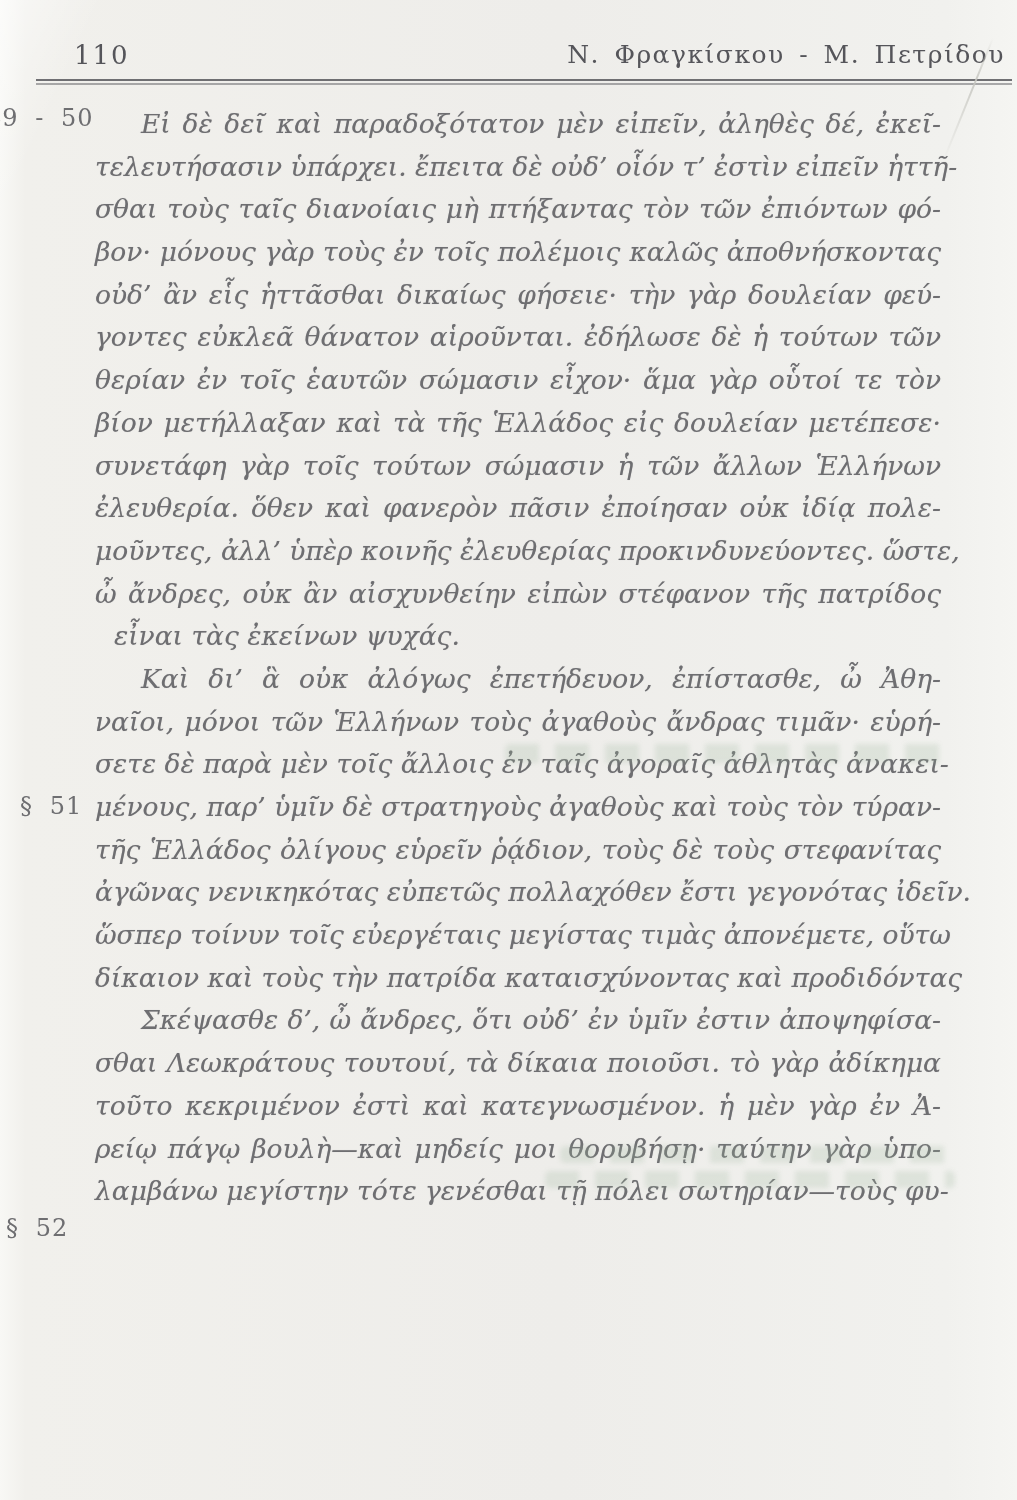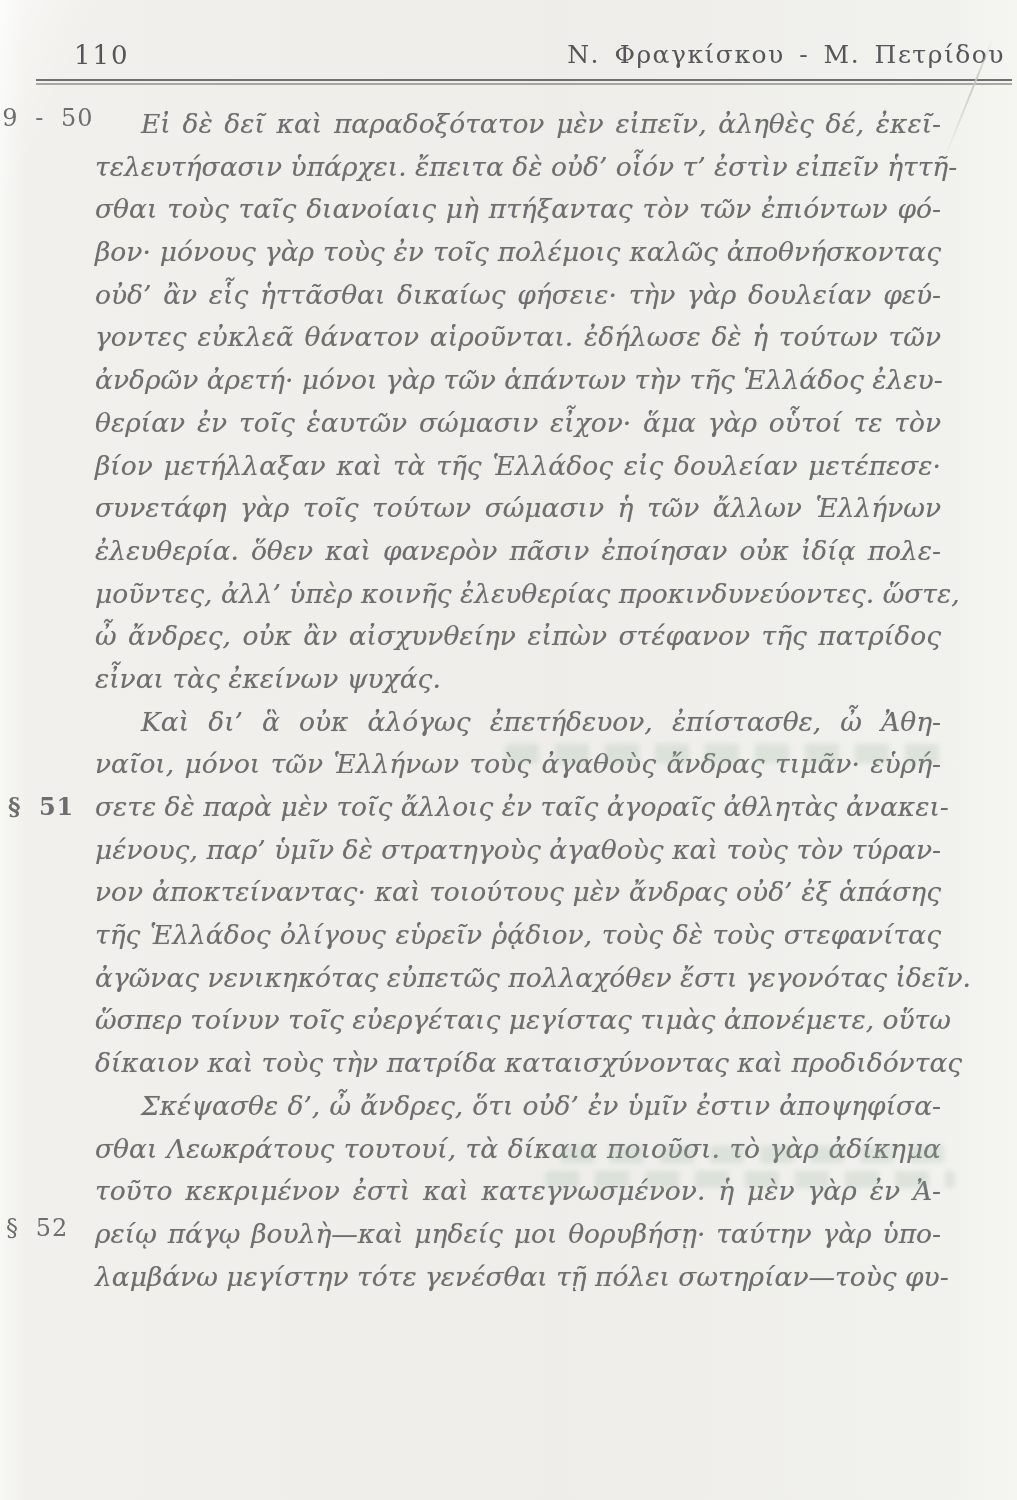--- a/index.html
+++ b/index.html
@@ -30,32 +30,32 @@
   .header-rule{
     position:absolute;left:36px;top:79px;width:976px;height:3px;
   }
   .header-rule .rule-a{height:0;border-top:2px solid rgba(79,79,84,0.8);}
   .header-rule .rule-b{height:0;margin-top:2px;border-top:2px solid rgba(105,105,110,0.55);}
   .margin-note{
     position:absolute;font-size:24px;color:var(--ink);
     letter-spacing:1px;word-spacing:8px;white-space:nowrap;
   }
   .note-49-50{left:-14px;top:104px;}
-  .note-51{left:8px;top:792px;font-weight:bold;}
+  .note-51{left:20px;top:792px;}
   .note-52{left:6px;top:1214px;}
   .text-body{
     position:absolute;left:95px;top:103px;width:846px;font-style:italic;
   }
   .line{
     height:42.7px;line-height:42.7px;font-size:26.5px;color:var(--ink);
     text-align:justify;text-align-last:justify;white-space:nowrap;
     text-shadow:0 0 0.7px rgba(110,110,115,0.45);
   }
   .line.indent{text-indent:46px;}
-  .line.short{text-align-last:left;white-space:normal;}
+  .line.short{text-align-last:left;white-space:normal;margin-left:19px;}
   .ghost{
     position:absolute;border-radius:5px;pointer-events:none;
     background:repeating-linear-gradient(90deg,
       rgba(154,180,154,0.30) 0px, rgba(154,180,154,0.30) 34px,
       rgba(154,180,154,0) 34px, rgba(154,180,154,0) 50px);
     filter:blur(2.6px);opacity:0.75;
   }
   .ghost-1{left:505px;top:744px;width:445px;height:19px;}
   .ghost-2{left:560px;top:1146px;width:395px;height:17px;}
   .ghost-3{left:545px;top:1171px;width:410px;height:17px;}
@@ -80,35 +80,33 @@
 <div class="margin-note note-52">§ 52</div>
 
 <div class="text-body">
     <div>
       <div class="line indent">Εἰ δὲ δεῖ καὶ παραδοξότατον μὲν εἰπεῖν, ἀληθὲς δέ, ἐκεῖ-</div>
       <div class="line">τελευτήσασιν ὑπάρχει. ἔπειτα δὲ οὐδ’ οἷόν τ’ ἐστὶν εἰπεῖν ἡττῆ-</div>
       <div class="line">σθαι τοὺς ταῖς διανοίαις μὴ πτήξαντας τὸν τῶν ἐπιόντων φό-</div>
       <div class="line">βον· μόνους γὰρ τοὺς ἐν τοῖς πολέμοις καλῶς ἀποθνήσκοντας</div>
       <div class="line">οὐδ’ ἂν εἷς ἡττᾶσθαι δικαίως φήσειε· τὴν γὰρ δουλείαν φεύ-</div>
       <div class="line">γοντες εὐκλεᾶ θάνατον αἱροῦνται. ἐδήλωσε δὲ ἡ τούτων τῶν</div>
-      <div class="line">ἀνδρῶν ἀρετή· μόνοι γὰρ τῶν ἁπάντων τὴν τῆς Ἑλλάδος ἐλευ-</div>
       <div class="line">θερίαν ἐν τοῖς ἑαυτῶν σώμασιν εἶχον· ἅμα γὰρ οὗτοί τε τὸν</div>
       <div class="line">βίον μετήλλαξαν καὶ τὰ τῆς Ἑλλάδος εἰς δουλείαν μετέπεσε·</div>
       <div class="line">συνετάφη γὰρ τοῖς τούτων σώμασιν ἡ τῶν ἄλλων Ἑλλήνων</div>
       <div class="line">ἐλευθερία. ὅθεν καὶ φανερὸν πᾶσιν ἐποίησαν οὐκ ἰδίᾳ πολε-</div>
       <div class="line">μοῦντες, ἀλλ’ ὑπὲρ κοινῆς ἐλευθερίας προκινδυνεύοντες. ὥστε,</div>
       <div class="line">ὦ ἄνδρες, οὐκ ἂν αἰσχυνθείην εἰπὼν στέφανον τῆς πατρίδος</div>
       <div class="line short">εἶναι τὰς ἐκείνων ψυχάς.</div>
     </div>
     <div>
       <div class="line indent">Καὶ δι’ ἃ οὐκ ἀλόγως ἐπετήδευον, ἐπίστασθε, ὦ Ἀθη-</div>
       <div class="line">ναῖοι, μόνοι τῶν Ἑλλήνων τοὺς ἀγαθοὺς ἄνδρας τιμᾶν· εὑρή-</div>
       <div class="line">σετε δὲ παρὰ μὲν τοῖς ἄλλοις ἐν ταῖς ἀγοραῖς ἀθλητὰς ἀνακει-</div>
       <div class="line">μένους, παρ’ ὑμῖν δὲ στρατηγοὺς ἀγαθοὺς καὶ τοὺς τὸν τύραν-</div>
-      <div class="line">νον ἀποκτείναντας· καὶ τοιούτους μὲν ἄνδρας οὐδ’ ἐξ ἁπάσης</div>
       <div class="line">τῆς Ἑλλάδος ὀλίγους εὑρεῖν ῥᾴδιον, τοὺς δὲ τοὺς στεφανίτας</div>
       <div class="line">ἀγῶνας νενικηκότας εὐπετῶς πολλαχόθεν ἔστι γεγονότας ἰδεῖν.</div>
       <div class="line">ὥσπερ τοίνυν τοῖς εὐεργέταις μεγίστας τιμὰς ἀπονέμετε, οὕτω</div>
       <div class="line">δίκαιον καὶ τοὺς τὴν πατρίδα καταισχύνοντας καὶ προδιδόντας</div>
     </div>
     <div>
       <div class="line indent">Σκέψασθε δ’, ὦ ἄνδρες, ὅτι οὐδ’ ἐν ὑμῖν ἐστιν ἀποψηφίσα-</div>
       <div class="line">σθαι Λεωκράτους τουτουί, τὰ δίκαια ποιοῦσι. τὸ γὰρ ἀδίκημα</div>
       <div class="line">τοῦτο κεκριμένον ἐστὶ καὶ κατεγνωσμένον. ἡ μὲν γὰρ ἐν Ἀ-</div>
       <div class="line">ρείῳ πάγῳ βουλὴ—καὶ μηδείς μοι θορυβήσῃ· ταύτην γὰρ ὑπο-</div>

